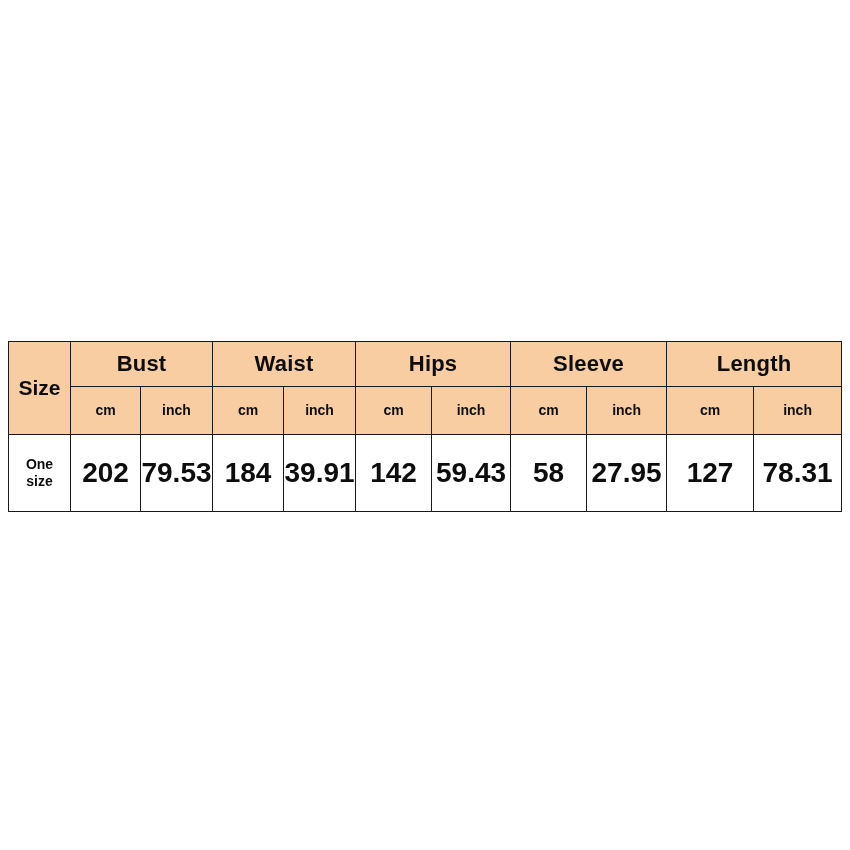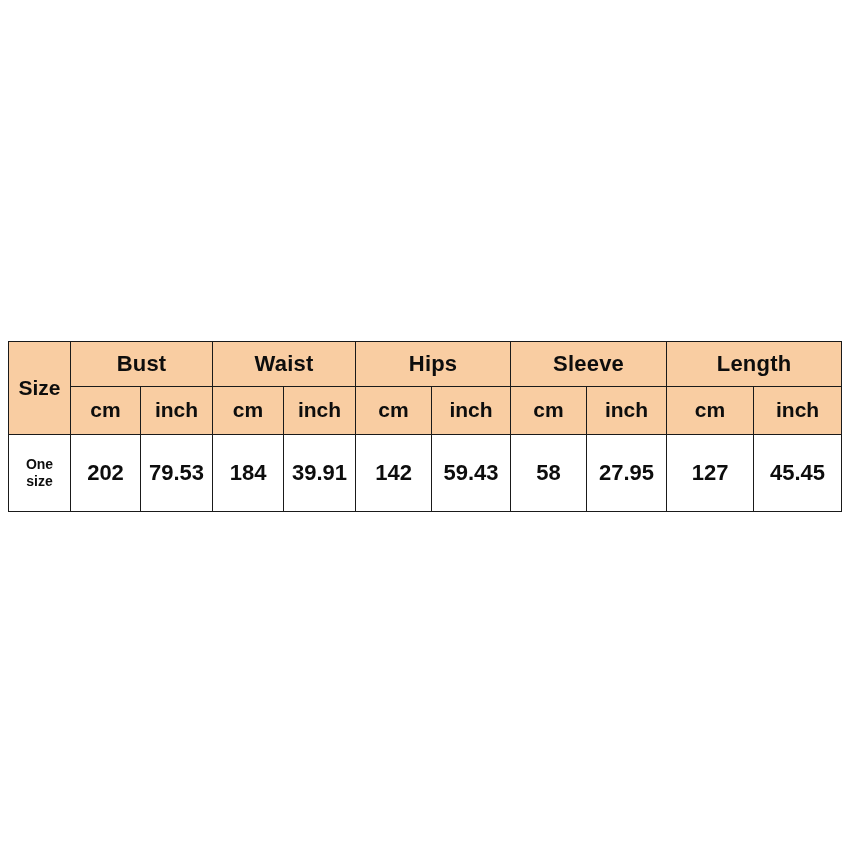--- a/index.html
+++ b/index.html
@@ -46,32 +46,32 @@
   }
 
   th.group-head {
     height: 44px;
     font-size: 22px;
     letter-spacing: 0.2px;
   }
 
   th.unit-head {
     height: 47px;
-    font-size: 21px;
+    font-size: 14px;
   }
 
   th.size-head {
     font-size: 21px;
     width: 62px;
   }
 
   td.body-cell {
     background: #ffffff;
     height: 76px;
-    font-size: 22px;
+    font-size: 28px;
   }
 
   td.size-cell {
     font-size: 14px;
     width: 62px;
     line-height: 1.32;
   }
 
   .size-cell .sz-line {
     display: block;
@@ -138,17 +138,17 @@
         </td>
         <td class="body-cell">202</td>
         <td class="body-cell">79.53</td>
         <td class="body-cell">184</td>
         <td class="body-cell">39.91</td>
         <td class="body-cell">142</td>
         <td class="body-cell">59.43</td>
         <td class="body-cell">58</td>
         <td class="body-cell">27.95</td>
         <td class="body-cell">127</td>
-        <td class="body-cell">45.45</td>
+        <td class="body-cell">78.31</td>
       </tr>
     </tbody>
   </table>
 </div>
 
 </body></html>

